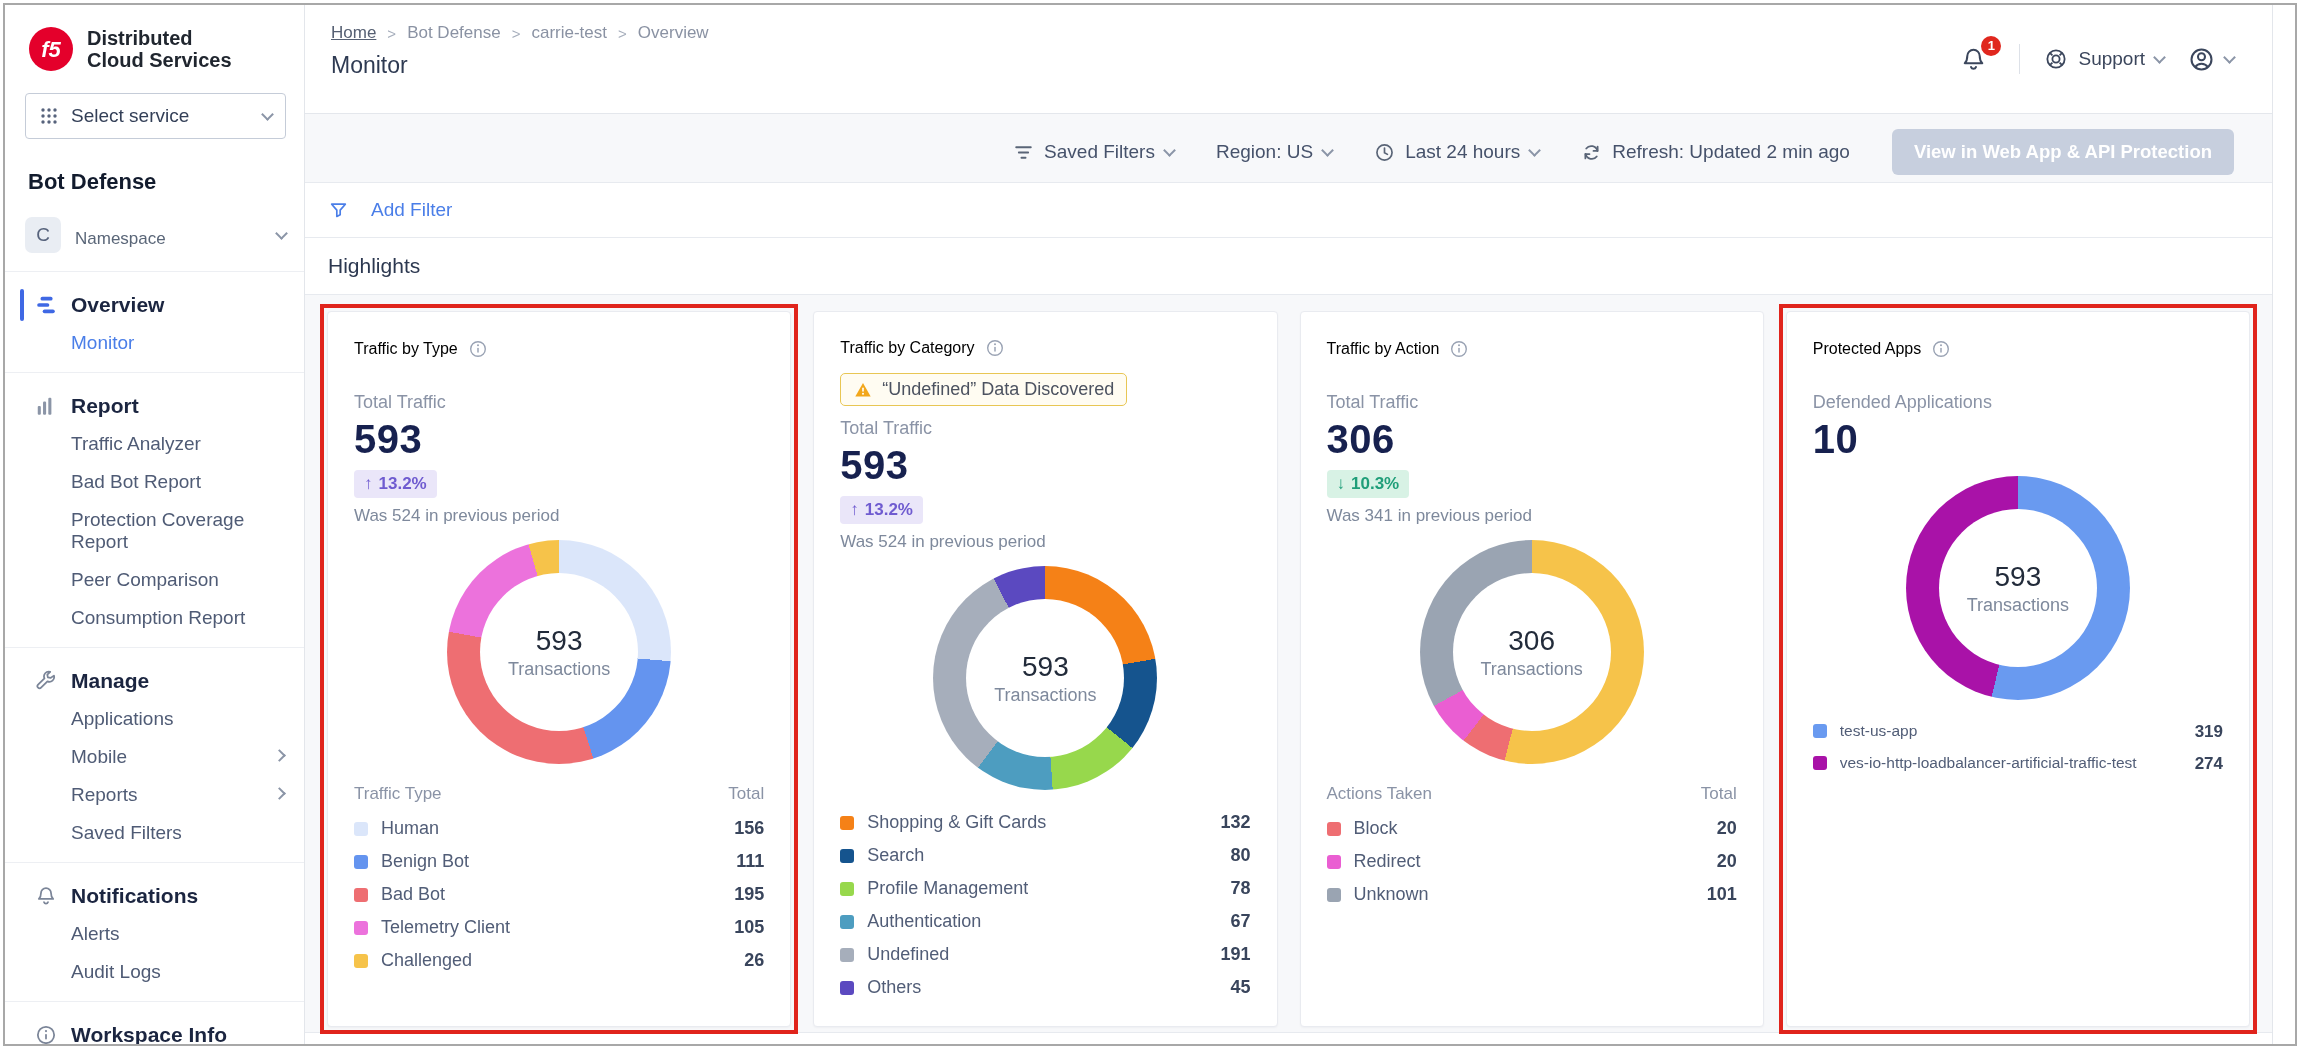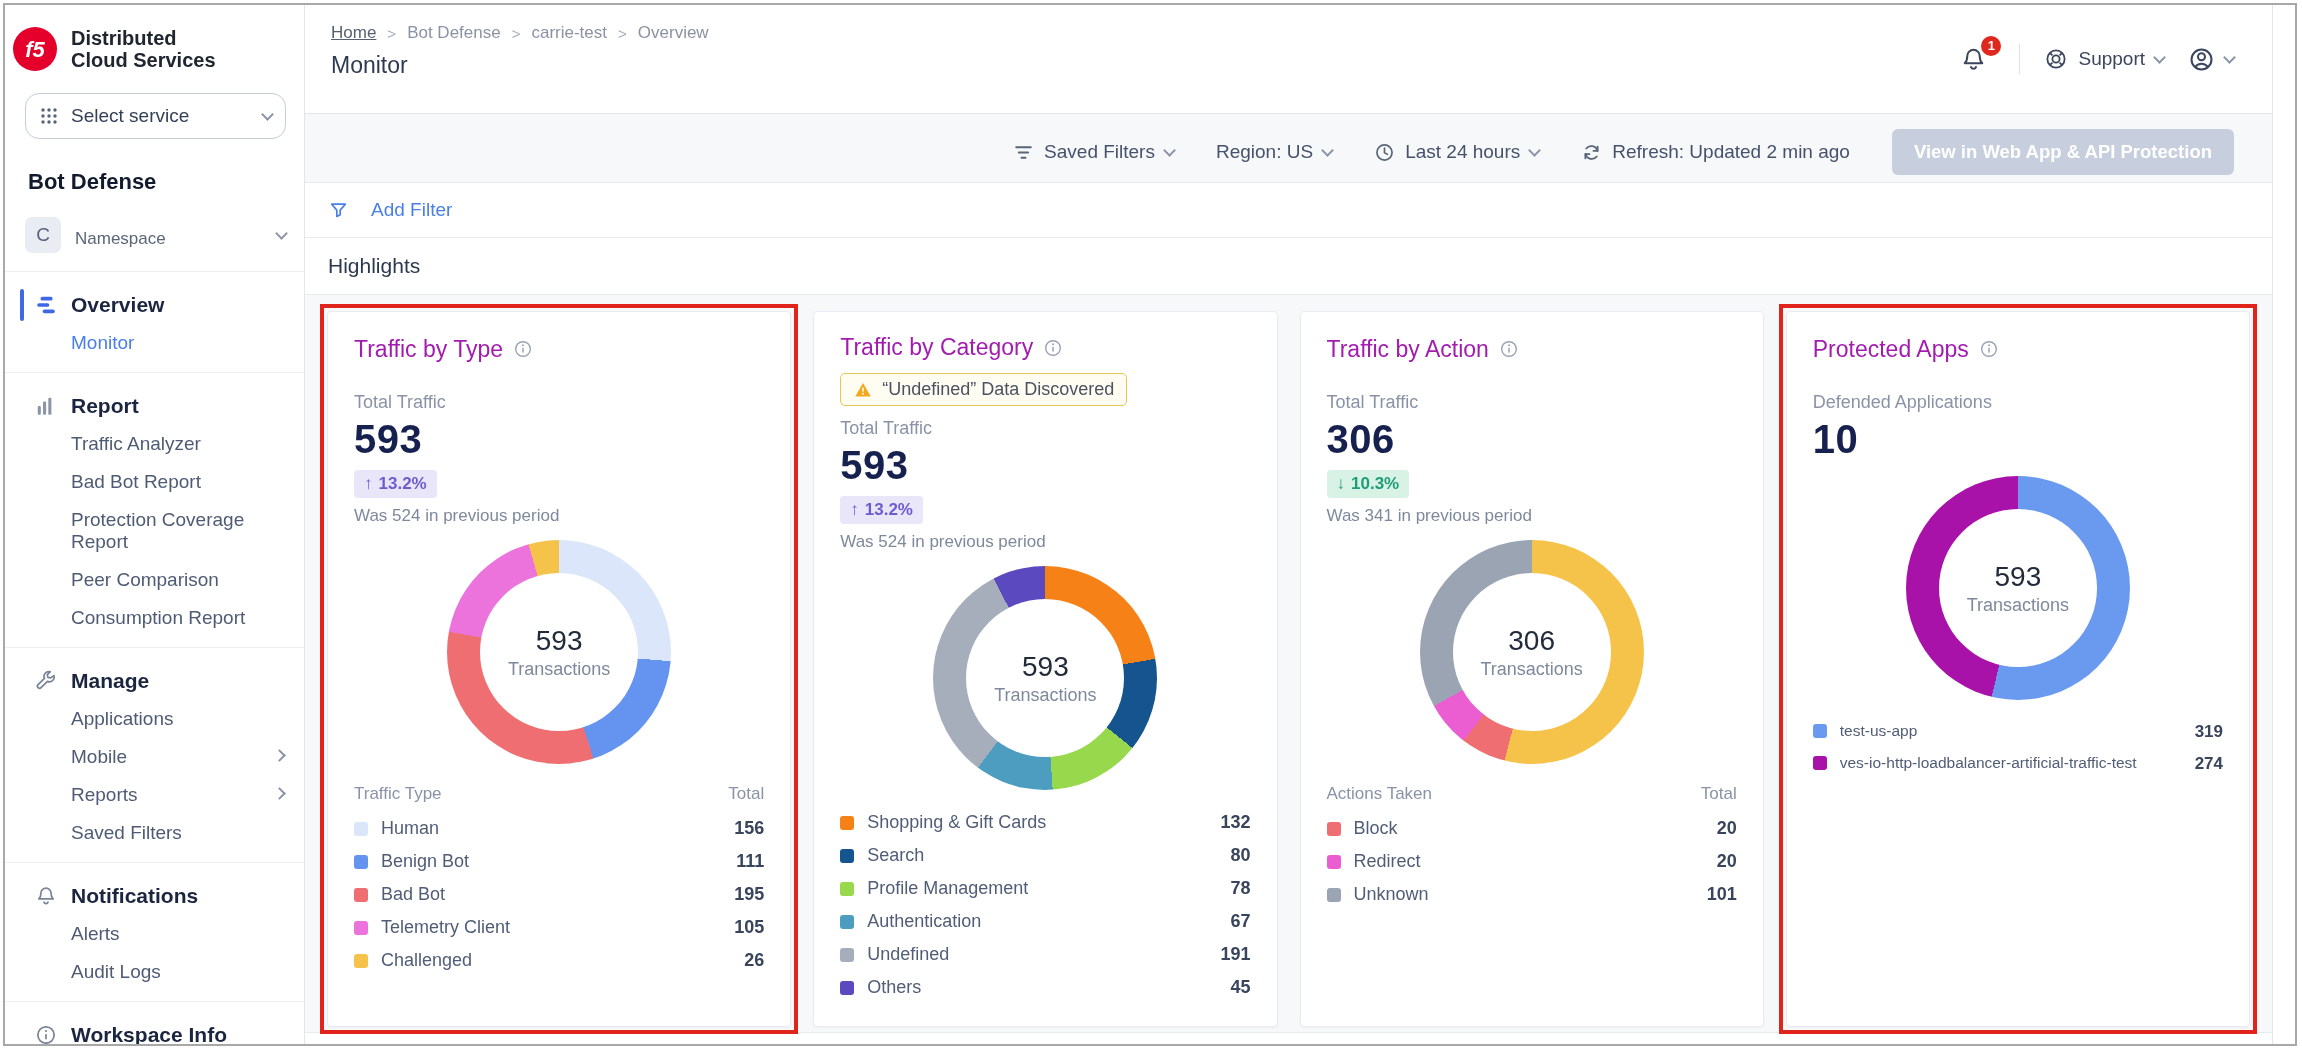--- a/index.html
+++ b/index.html
@@ -2,23 +2,23 @@
 <html><head>
 <meta charset="utf-8">
 <title>F5 Distributed Cloud Services — Bot Defense Monitor</title>
 <style>
   *{box-sizing:border-box}
   body{margin:0;padding:3px;background:#fff;font-family:"Liberation Sans",sans-serif;color:#2c3850;-webkit-font-smoothing:antialiased}
   .frame{width:2294px;height:1043px;border:2px solid #a8a8a8;background:#fff;display:flex;overflow:hidden}
 
   
   .sidebar{width:300px;flex:none;background:#fff;border-right:1px solid #e3e6eb;padding-top:20px;overflow:hidden}
-  .logo-row{display:flex;align-items:center;gap:12px;padding-left:6px}
+  .logo-row{display:flex;align-items:center;gap:12px;padding-left:22px}
   .logo-text{font-size:20px;font-weight:800;line-height:1.1;color:#20262f}
-  .service-box{margin:20px 18px 0 20px;height:46px;border:1px solid #c5ccd8;border-radius:14px;display:flex;align-items:center;gap:12px;padding:0 13px;color:#333f57;font-size:19px;cursor:pointer}
+  .service-box{margin:20px 18px 0 20px;height:46px;border:1px solid #c5ccd8;border-radius:4px;display:flex;align-items:center;gap:12px;padding:0 13px;color:#333f57;font-size:19px;cursor:pointer}
   .service-box .chev{margin-left:auto}
   .product-title{margin:30px 0 0 23px;font-size:22px;font-weight:700;color:#121b2d}
   .ns-row{margin:22px 18px 18px 20px;display:flex;align-items:center;cursor:pointer}
   .ns-avatar{width:36px;height:36px;border-radius:7px;background:#e9edf3;color:#57637c;font-size:19px;display:flex;align-items:center;justify-content:center}
   .ns-label{margin-left:14px;font-size:17px;color:#5a6678;position:relative;top:4px}
   .ns-row .chev{margin-left:auto}
   .nav-section{border-top:1px solid #edeff3;padding:14px 0 10px}
   .nav-head{display:flex;align-items:center;gap:14px;padding-left:30px;height:38px;font-size:21px;font-weight:700;color:#1b2540;position:relative;cursor:pointer}
   .nav-section.active .nav-head::before{content:"";position:absolute;left:15px;top:3px;bottom:3px;width:4px;border-radius:2px;background:#3f68e4}
   .nav-item{display:flex;align-items:center;padding:8px 20px 8px 66px;font-size:19px;color:#4f5b75;cursor:pointer}
@@ -54,21 +54,21 @@
   .addfilter{display:flex;align-items:center;gap:22px;color:#4a7ee8;font-size:19px;cursor:pointer}
   .band-highlights{height:57px;flex:none;background:#fff;border-bottom:1px solid #e7eaef;display:flex;align-items:center;padding-left:23px;font-size:21px;color:#2c3850}
   .band-details{flex:1;background:#fff;border-top:1px solid #e7eaef;padding:10px 24px 0;font-size:21px;color:#2c3850;overflow:hidden}
 
   
   .cards{flex:none;display:flex;gap:22px;padding:16px 22px 5px}
   .card-slot{flex:1;min-width:0;position:relative}
   .card-slot.annotated::after{content:"";position:absolute;inset:-7px;border:4px solid #e0241c;pointer-events:none;z-index:5}
   .card{height:716px;background:#fff;border:1px solid #e9ebf0;border-radius:4px;padding:22px 26px;display:flex;flex-direction:column;box-shadow:0 1px 2px rgba(20,30,60,.04);overflow:hidden}
   .card-head{display:flex;align-items:center;gap:10px;height:30px}
-  .card-title{font-size:23px;color:#a21caf}
+  .card-title{font-size:16px;color:#000000}
   .warning-pill{margin-top:12px;align-self:flex-start;display:flex;align-items:center;gap:9px;border:1.5px solid #e8c654;background:#fffcf2;border-radius:5px;padding:5px 12px;font-size:18px;color:#4c5260}
   .stats{margin-top:28px}
   .stats.tight{margin-top:12px}
   .stat-label{font-size:18px;color:#8a93a6}
   .stat-value{margin-top:4px;font-size:40px;font-weight:800;color:#17214f;letter-spacing:.5px}
   .badge{margin-top:8px;display:inline-flex;align-items:center;gap:6px;padding:4px 10px;border-radius:4px;font-size:17px;font-weight:700}
   .badge.up{background:#eae6f9;color:#6f5bd0}
   .badge.down{background:#d8f2e5;color:#1f9e79}
   .compare{margin-top:8px;font-size:17px;color:#7e899c}
   .donut-wrap{height:244px;margin-top:4px;display:flex;align-items:center;justify-content:center;flex:none}

